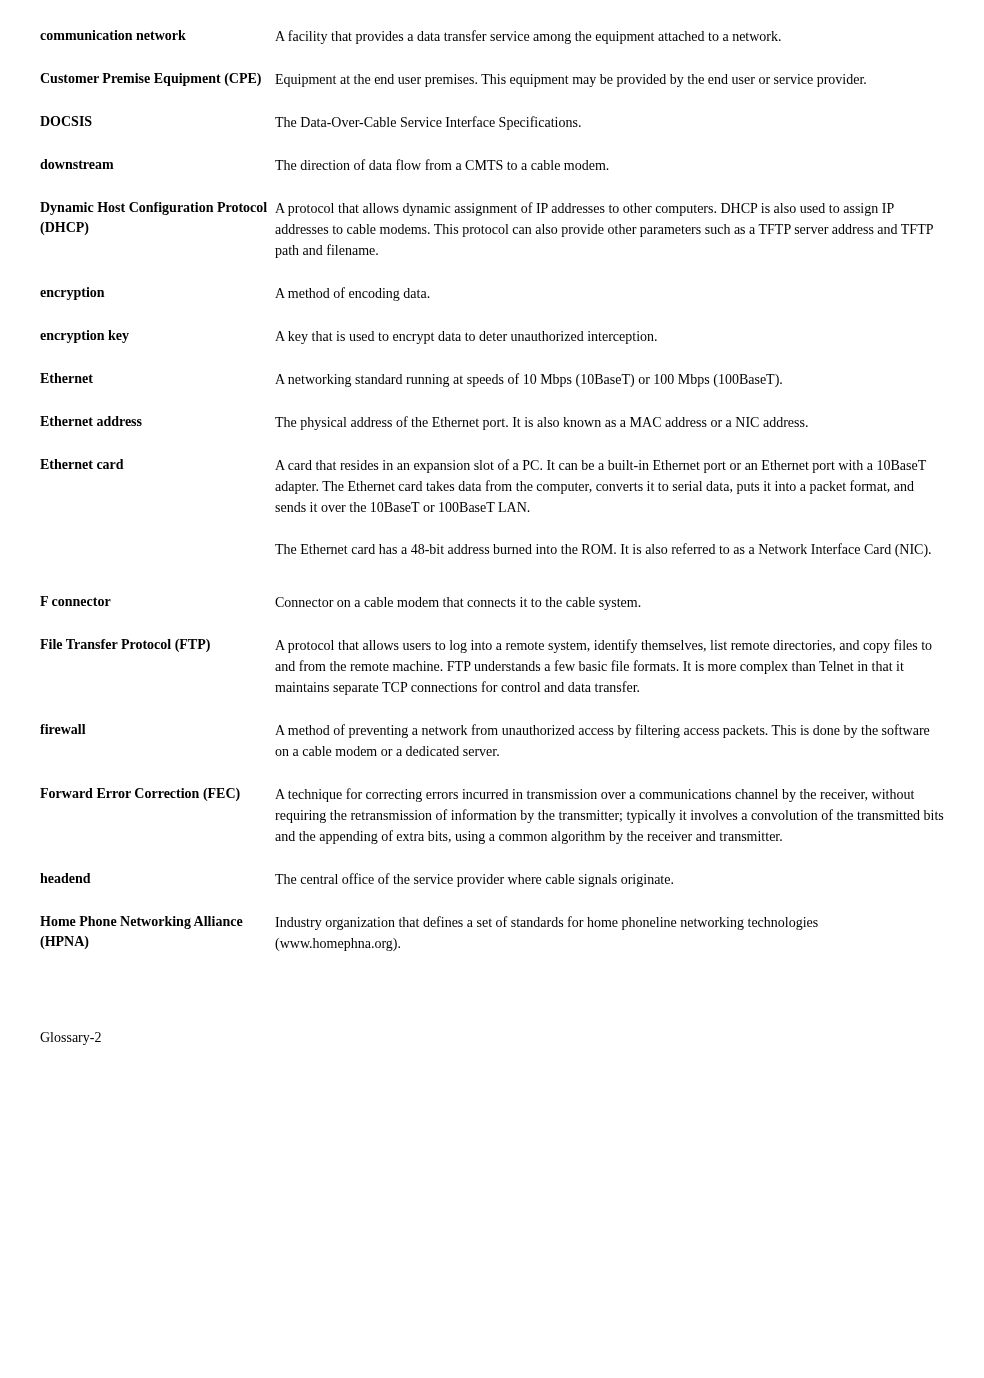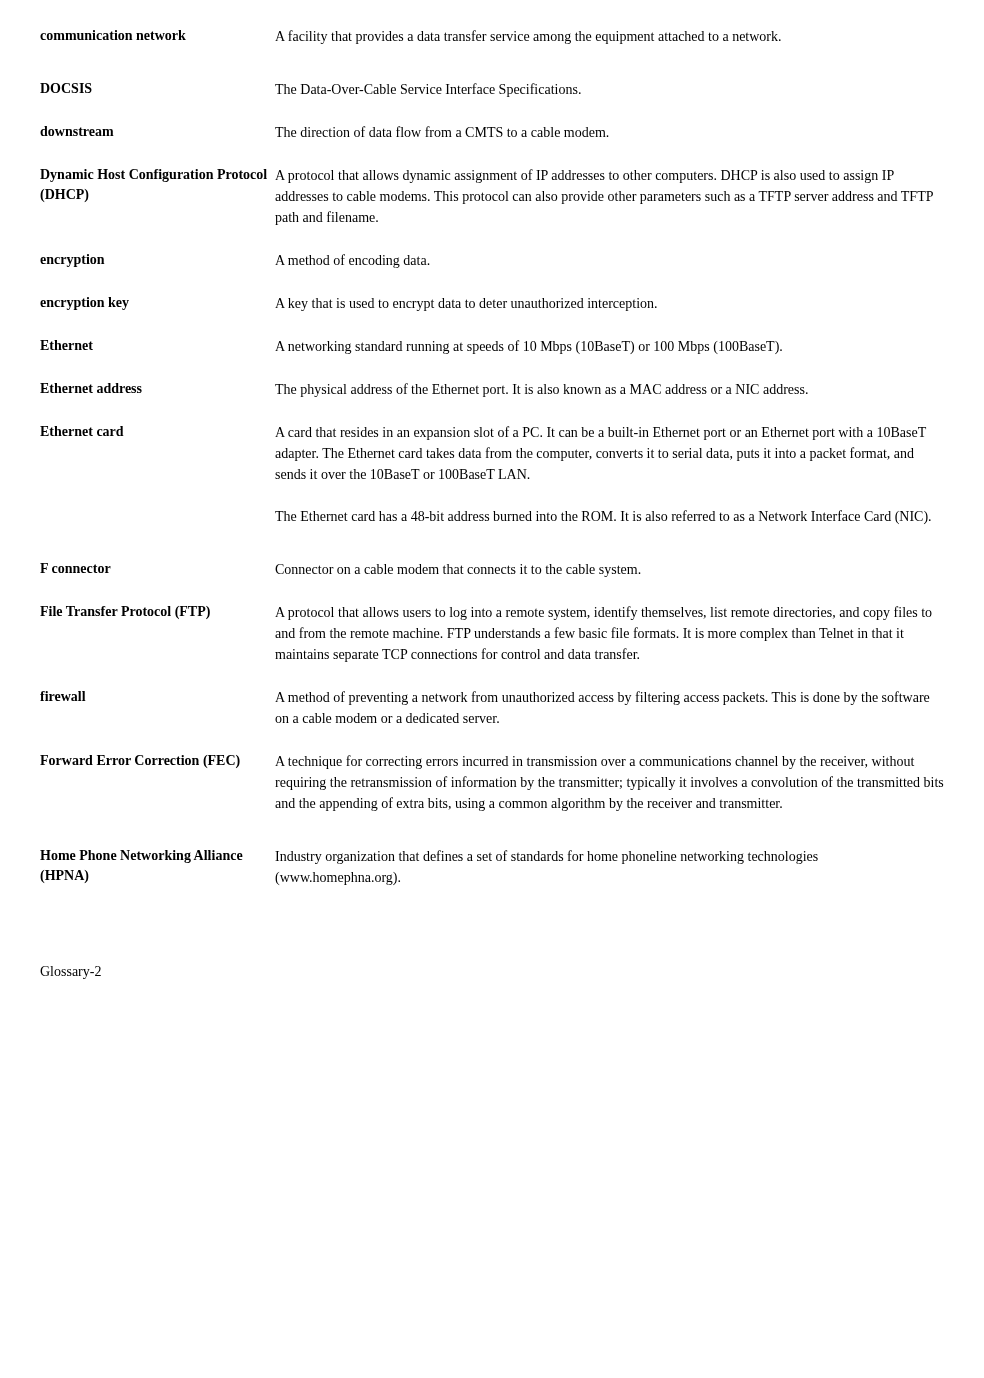--- a/index.html
+++ b/index.html
@@ -49,20 +49,24 @@
 <body>
 
 <table class="glossary-table">
   <tbody id="glossary-body">
   <tr>
         <td class="term-cell">communication network</td>
         <td class="def-cell">A facility that provides a data transfer service among the equipment attached to a network.</td>
       </tr>
       <tr class="spacer-row">
         <td colspan="2" style="padding-bottom: 4px;"></td>
+      </tr>
+      <tr>
+        <td class="term-cell">Customer Premise Equipment (CPE)</td>
+        <td class="def-cell">Equipment at the end user premises. This equipment may be provided by the end user or service provider.</td>
       </tr>
       <tr class="spacer-row">
         <td colspan="2" style="padding-bottom: 4px;"></td>
       </tr>
       <tr>
         <td class="term-cell">DOCSIS</td>
         <td class="def-cell">The Data-Over-Cable Service Interface Specifications.</td>
       </tr>
       <tr class="spacer-row">
         <td colspan="2" style="padding-bottom: 4px;"></td>
@@ -140,20 +144,24 @@
       <tr class="spacer-row">
         <td colspan="2" style="padding-bottom: 4px;"></td>
       </tr>
       <tr>
         <td class="term-cell">Forward Error Correction (FEC)</td>
         <td class="def-cell">A technique for correcting errors incurred in transmission over a communications channel by the receiver, without requiring the retransmission of information by the transmitter; typically it involves a convolution of the transmitted bits and the appending of extra bits, using a common algorithm by the receiver and transmitter.</td>
       </tr>
       <tr class="spacer-row">
         <td colspan="2" style="padding-bottom: 4px;"></td>
       </tr>
+      <tr>
+        <td class="term-cell">headend</td>
+        <td class="def-cell">The central office of the service provider where cable signals originate.</td>
+      </tr>
       <tr class="spacer-row">
         <td colspan="2" style="padding-bottom: 4px;"></td>
       </tr>
       <tr>
         <td class="term-cell">Home Phone Networking Alliance (HPNA)</td>
         <td class="def-cell">Industry organization that defines a set of standards for home phoneline networking technologies (www.homephna.org).</td>
       </tr>
       <tr class="spacer-row">
         <td colspan="2" style="padding-bottom: 4px;"></td>
       </tr>

